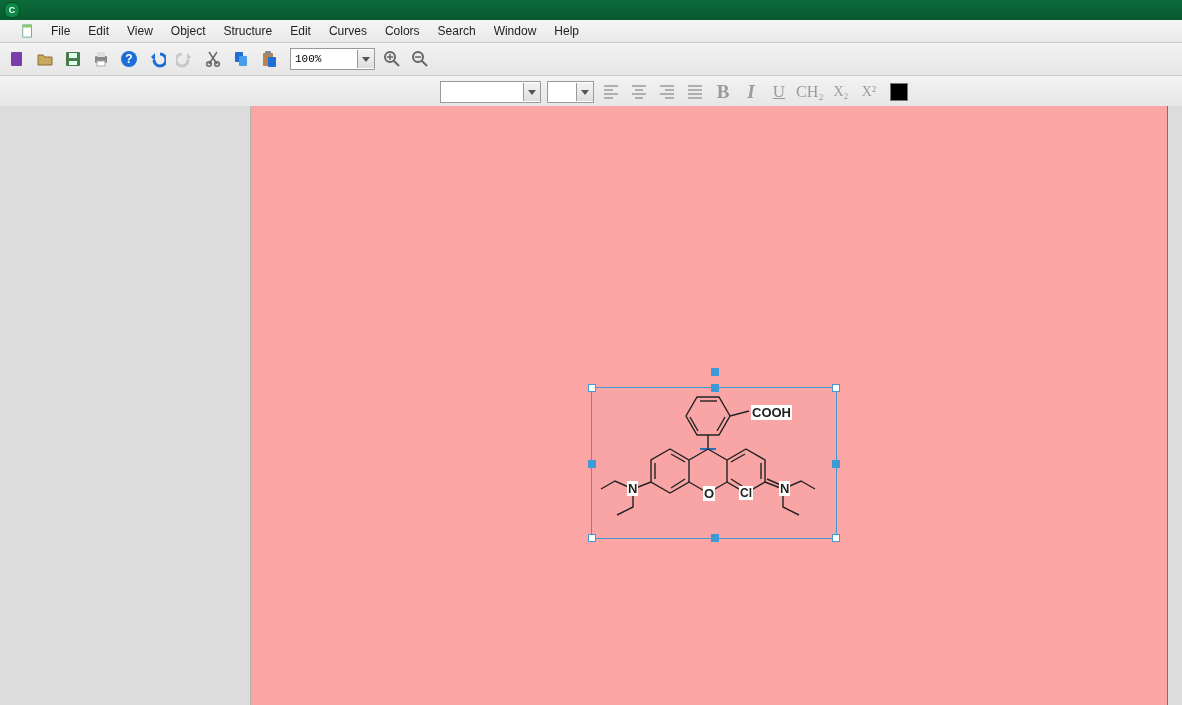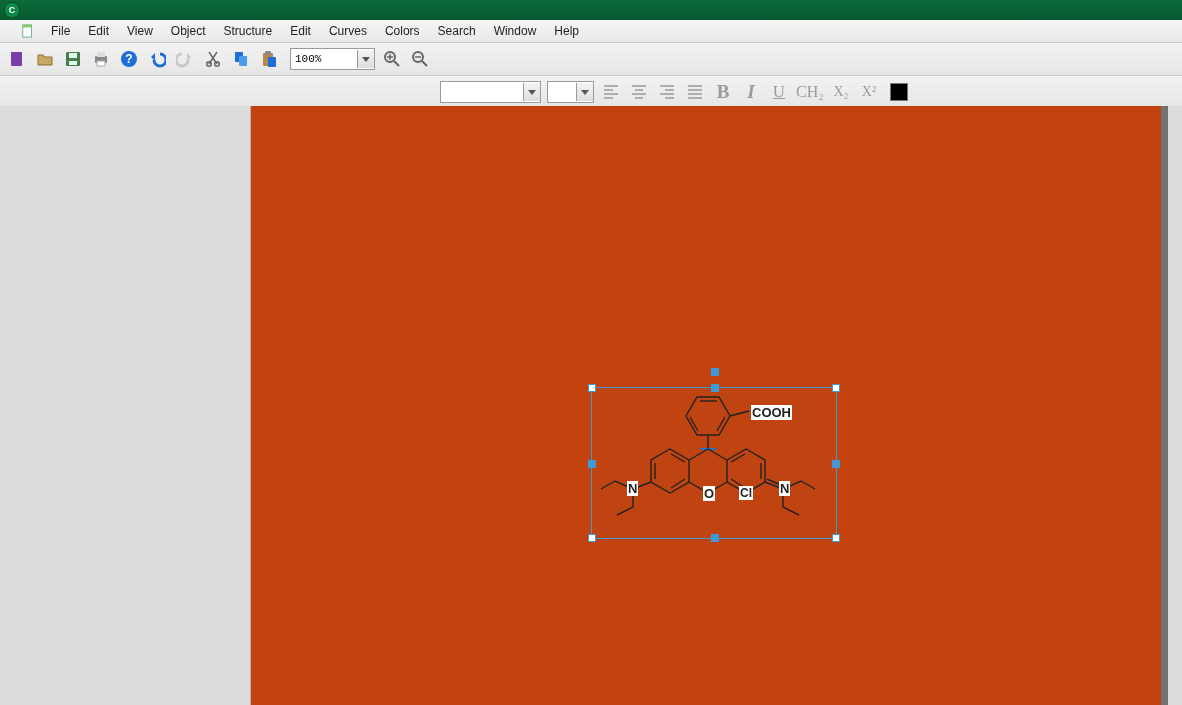--- a/index.html
+++ b/index.html
@@ -18,21 +18,21 @@
   .zoom-box .dd{width:16px;height:18px;border-left:1px solid #9a9a9a;display:flex;align-items:center;justify-content:center;background:linear-gradient(#f3f3f3,#dedede)}
   .toolbar2{height:32px;background:linear-gradient(to bottom,#f2f2f2,#e6e6e6);border-bottom:1px solid #c9c9c9;display:flex;align-items:center;padding-left:440px;gap:6px}
   .combo{display:flex;align-items:center;height:20px;border:1px solid #9a9a9a;background:#fff}
   .combo .field{height:18px}
   .combo .dd{width:16px;height:18px;border-left:1px solid #9a9a9a;display:flex;align-items:center;justify-content:center;background:linear-gradient(#f3f3f3,#dedede)}
   .txtbtn{width:22px;height:22px;display:flex;align-items:center;justify-content:center;color:#9a9a9a;font-family:"Times New Roman",serif}
   .txtbtn.serif{font-family:"Times New Roman",serif}
   .color-swatch{width:16px;height:16px;background:#000;border:1px solid #777;margin-left:4px}
   .workspace{position:absolute;top:106px;left:0;right:0;bottom:0;display:flex;background:#dcdcdc}
   .ruler-gutter{width:250px;background:#dcdcdc}
-  .canvas-area{flex:1;background:#c2410c;position:relative;border-left:1px solid #b5b5b5;border-right:7px solid #737373}
+  .canvas-area{flex:1;background:#fca5a5;position:relative;border-left:1px solid #b5b5b5;border-right:1px solid #737373}
   .sel-box{position:absolute;border:1px solid #3d9ad6;background:rgba(160,200,235,.03)}
   .handle{position:absolute;width:6px;height:6px;background:#fff;border:1px solid #3d9ad6}
   .handle.mid{background:#3d9ad6}
   .molecule{position:absolute}
   .atom-label{position:absolute;font-family:Arial,sans-serif;font-weight:bold;color:#222;background:#fff;padding:0 1px}
   .caret{width:0;height:0;border-left:4px solid transparent;border-right:4px solid transparent;border-top:5px solid #555}
 </style>
 </head>
 <body>
 

